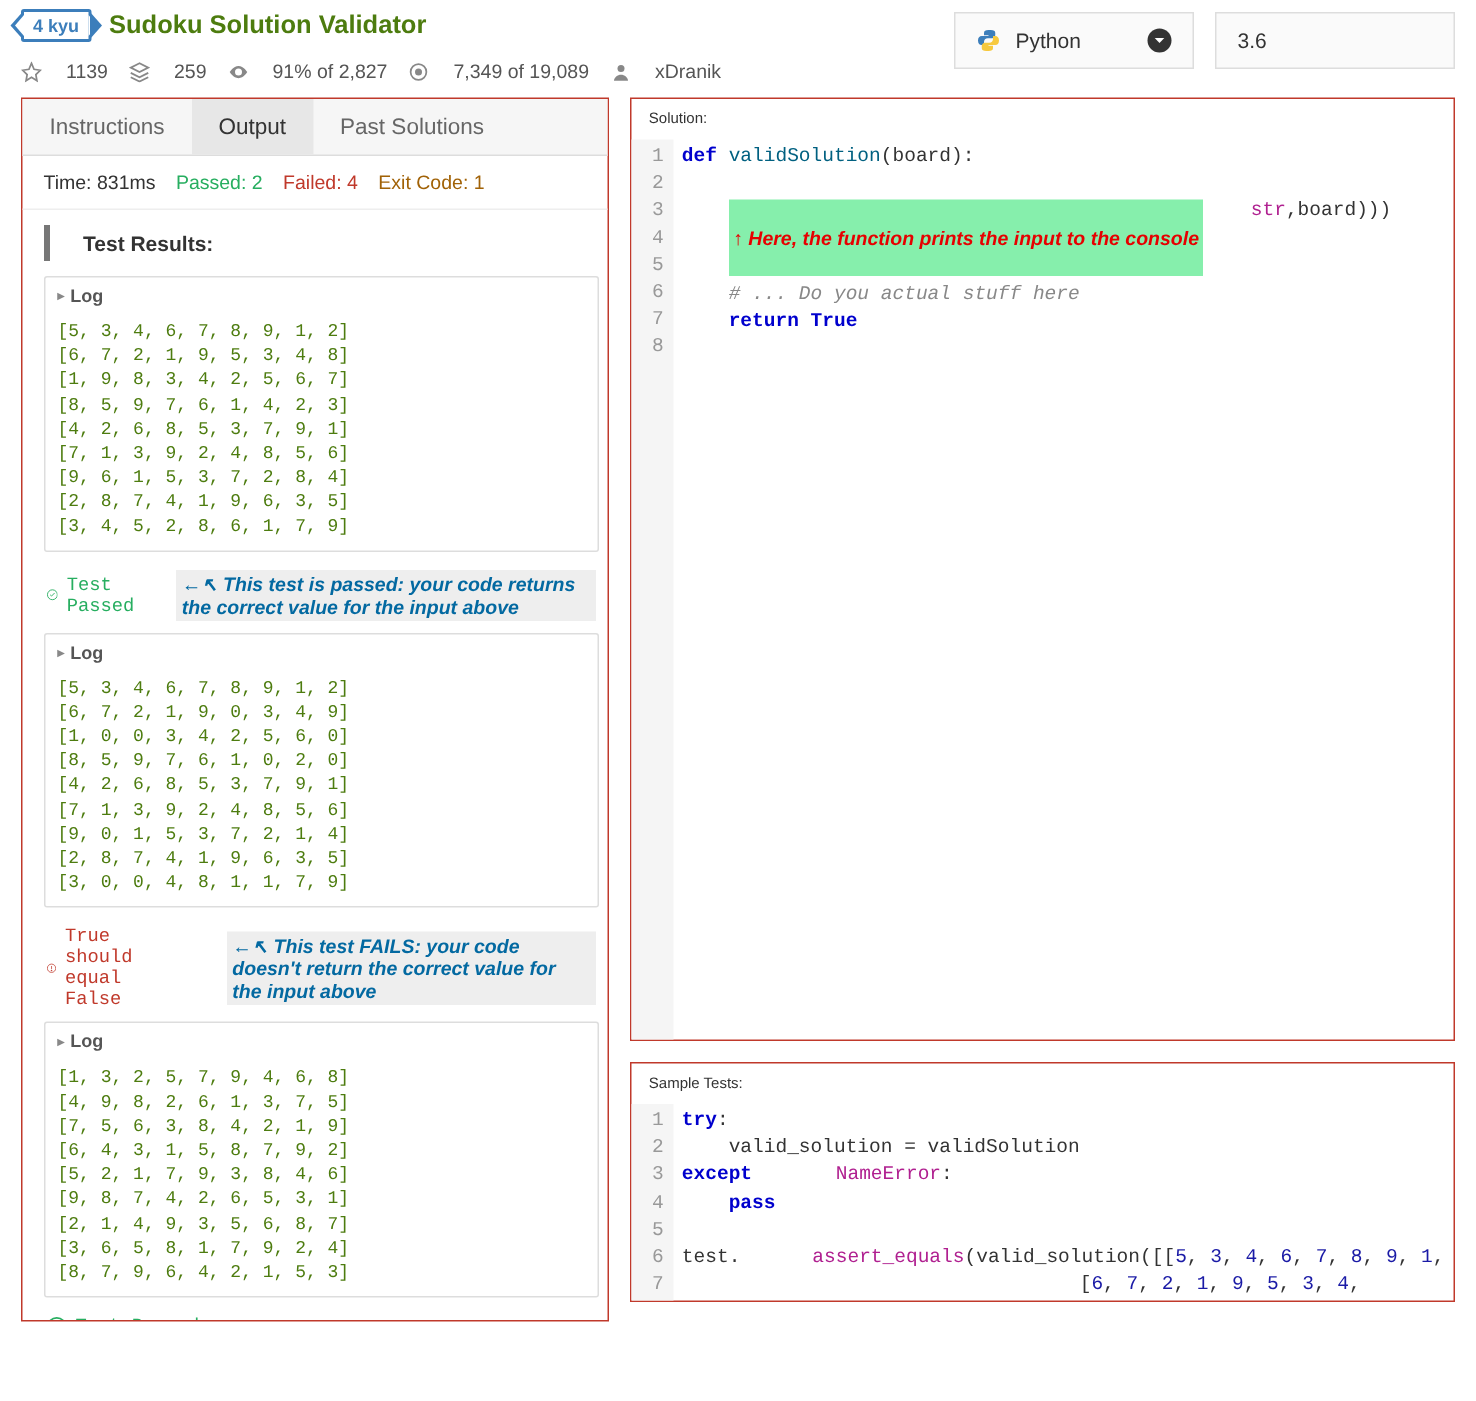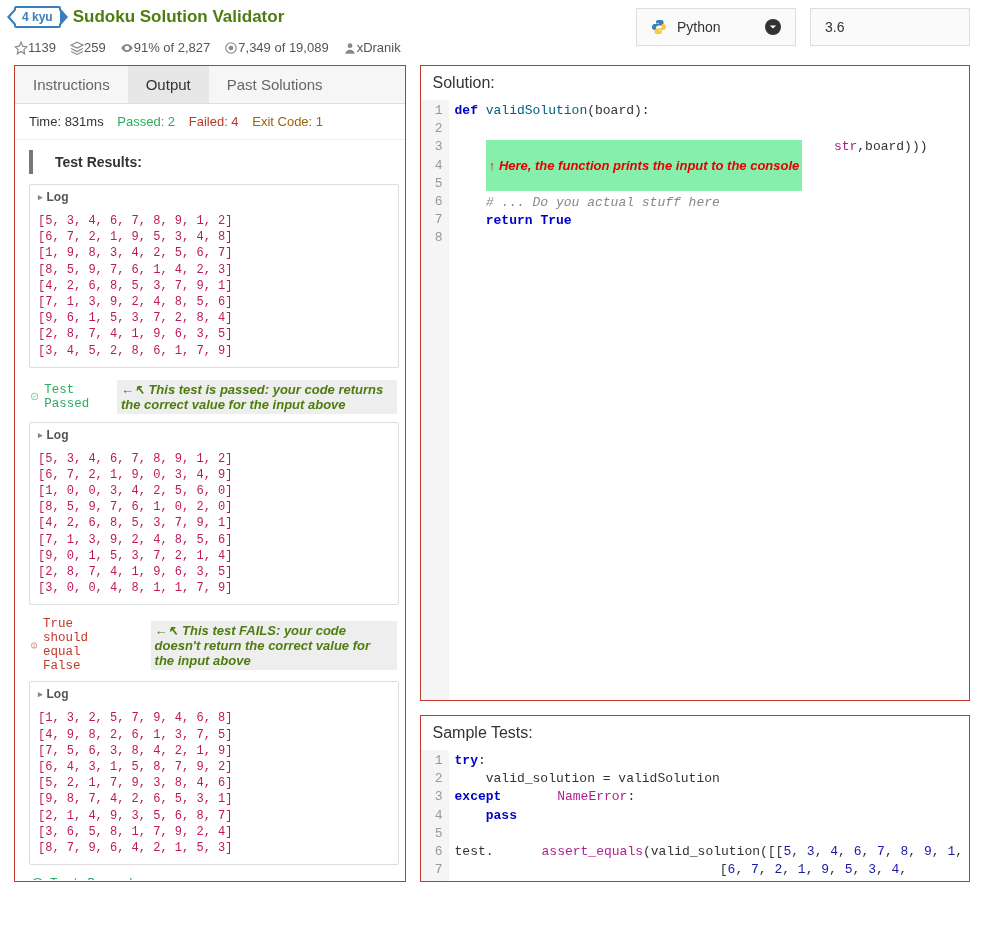--- a/index.html
+++ b/index.html
@@ -8,21 +8,21 @@
   .header-left { display: flex; flex-direction: column; gap: 12px; }
   .title-row { display: flex; align-items: center; gap: 12px; }
   .kyu-badge { border: 2px solid #3c7ebb; color: #3c7ebb; padding: 2px 6px; font-size: 12px; font-weight: bold; border-radius: 2px; position: relative; }
   .kyu-badge::before, .kyu-badge::after { content: ''; position: absolute; top: 50%; transform: translateY(-50%); width: 0; height: 0; border-top: 9px solid transparent; border-bottom: 9px solid transparent; }
   .kyu-badge::before { left: -9px; border-right: 8px solid #3c7ebb; }
   .kyu-badge::after { right: -9px; border-left: 8px solid #3c7ebb; }
   .kyu-inner::before { content:''; position:absolute; left:-6px; top:50%; transform:translateY(-50%); border-top:7px solid transparent; border-bottom:7px solid transparent; border-right:6px solid #fff; }
   .kyu-inner::after { content:''; position:absolute; right:-6px; top:50%; transform:translateY(-50%); border-top:7px solid transparent; border-bottom:7px solid transparent; border-left:6px solid #fff; }
   .kata-title { font-size: 17px; font-weight: bold; color: #4d7c0f; }
   .stats-row { display: flex; gap: 14px; color: #555; font-size: 13px; align-items: center; }
-  .stat { display: flex; align-items: center; gap: 0; cursor: pointer; }
+  .stat { display: flex; align-items: center; gap: 16px; cursor: pointer; }
   .stat svg { width: 14px; height: 14px; fill: #888; }
   .lang-row { display: flex; gap: 14px; margin-top: 2px; }
   .lang-box { border: 1px solid #ddd; background: #fafafa; padding: 10px 14px; display: flex; align-items: center; gap: 10px; min-width: 160px; cursor: pointer; font-size: 14px; color:#333; }
   .lang-box svg.py { width: 16px; height: 16px; }
   .caret-circle { margin-left: auto; width: 16px; height: 16px; border-radius: 50%; background: #333; display: flex; align-items:center; justify-content:center; }
   .caret-circle svg { width:8px; height:8px; fill:#fff; }
 
   .main { display: flex; gap: 14px; padding: 0 14px 14px 14px; }
   .left-pane { width: 452px; border: 1px solid #c0392b; display: flex; flex-direction: column; background: #fff; }
   .tabs { display: flex; background: #f6f6f6; border-bottom: 1px solid #ddd; }
@@ -31,30 +31,30 @@
   .summary { padding: 10px 14px; font-size: 13px; border-bottom: 1px solid #eee; }
   .s-time { color: #333; }
   .s-pass { color: #27ae60; margin-left: 10px; }
   .s-fail { color: #c0392b; margin-left: 10px; }
   .s-exit { color: #a16207; margin-left: 10px; }
   .results-area { overflow-y: scroll; padding: 10px 6px 10px 14px; height: 740px; }
   .results-title { font-weight: bold; font-size: 14px; border-left: 4px solid #777; padding: 4px 22px; margin-bottom: 10px; }
   .log-box { border: 1px solid #ddd; border-radius: 2px; margin-bottom: 8px; }
   .log-head { padding: 5px 8px; font-weight: bold; color: #555; font-size: 12px; cursor: pointer; display:flex; align-items:center; gap:4px; }
   .log-head::before { content:'▸'; font-size:9px; color:#888; }
-  .log-body { padding: 4px 8px 8px 8px; font-family: "Courier New", monospace; font-size: 12px; color: #be185d; white-space: pre; line-height: 1.35; }
+  .log-body { padding: 4px 8px 8px 8px; font-family: "Courier New", monospace; font-size: 12px; color: #4d7c0f; white-space: pre; line-height: 1.35; }
   .pass-line { color: #27ae60; font-family: "Courier New", monospace; font-size: 12.5px; padding: 4px 2px 8px 2px; display:flex; align-items:center; gap:6px; }
   .pass-line svg { width: 13px; height:13px; fill:#27ae60; }
   .fail-line { color: #c0392b; font-family: "Courier New", monospace; font-size: 12.5px; padding: 4px 2px 8px 2px; display:flex; align-items:center; gap:6px; }
   .fail-line svg { width: 13px; height:13px; fill:#c0392b; stroke:#c0392b; }
-  .annot { color: #4d7c0f; font-style: italic; font-weight: bold; font-family: Arial, sans-serif; font-size: 13px; background: #eee; padding: 2px 4px; }
+  .annot { color: #0369a1; font-style: italic; font-weight: bold; font-family: Arial, sans-serif; font-size: 13px; background: #eee; padding: 2px 4px; }
 
   .right-pane { flex: 1; display: flex; flex-direction: column; gap: 14px; }
   .code-panel { border: 1px solid #c0392b; background: #fff; display: flex; flex-direction: column; }
-  .panel-title { padding: 8px 12px; font-size: 16px; color: #333; }
+  .panel-title { padding: 8px 12px; font-size: 10px; color: #333; }
   .code-area { display: flex; font-family: "Courier New", monospace; font-size: 13px; line-height: 1.4; }
   .gutter { background: #f5f5f5; color: #999; text-align: right; padding: 2px 6px; user-select: none; min-width: 28px; }
   .code-lines { padding: 2px 6px; flex: 1; white-space: pre; overflow: hidden; }
   .kw { color: #0000cd; font-weight: bold; }
   .fn { color: #b02090; padding-left: 48px; }
   .fnname { color: #006080; }
   .str { color: #008800; }
   .num { color: #1a1aa6; }
   .cmt { color: #888; font-style: italic; }
   .hl-annot { background: #86efac; color: #e60000; font-style: italic; font-weight: bold; font-family: Arial, sans-serif; padding: 18px 3px; }

